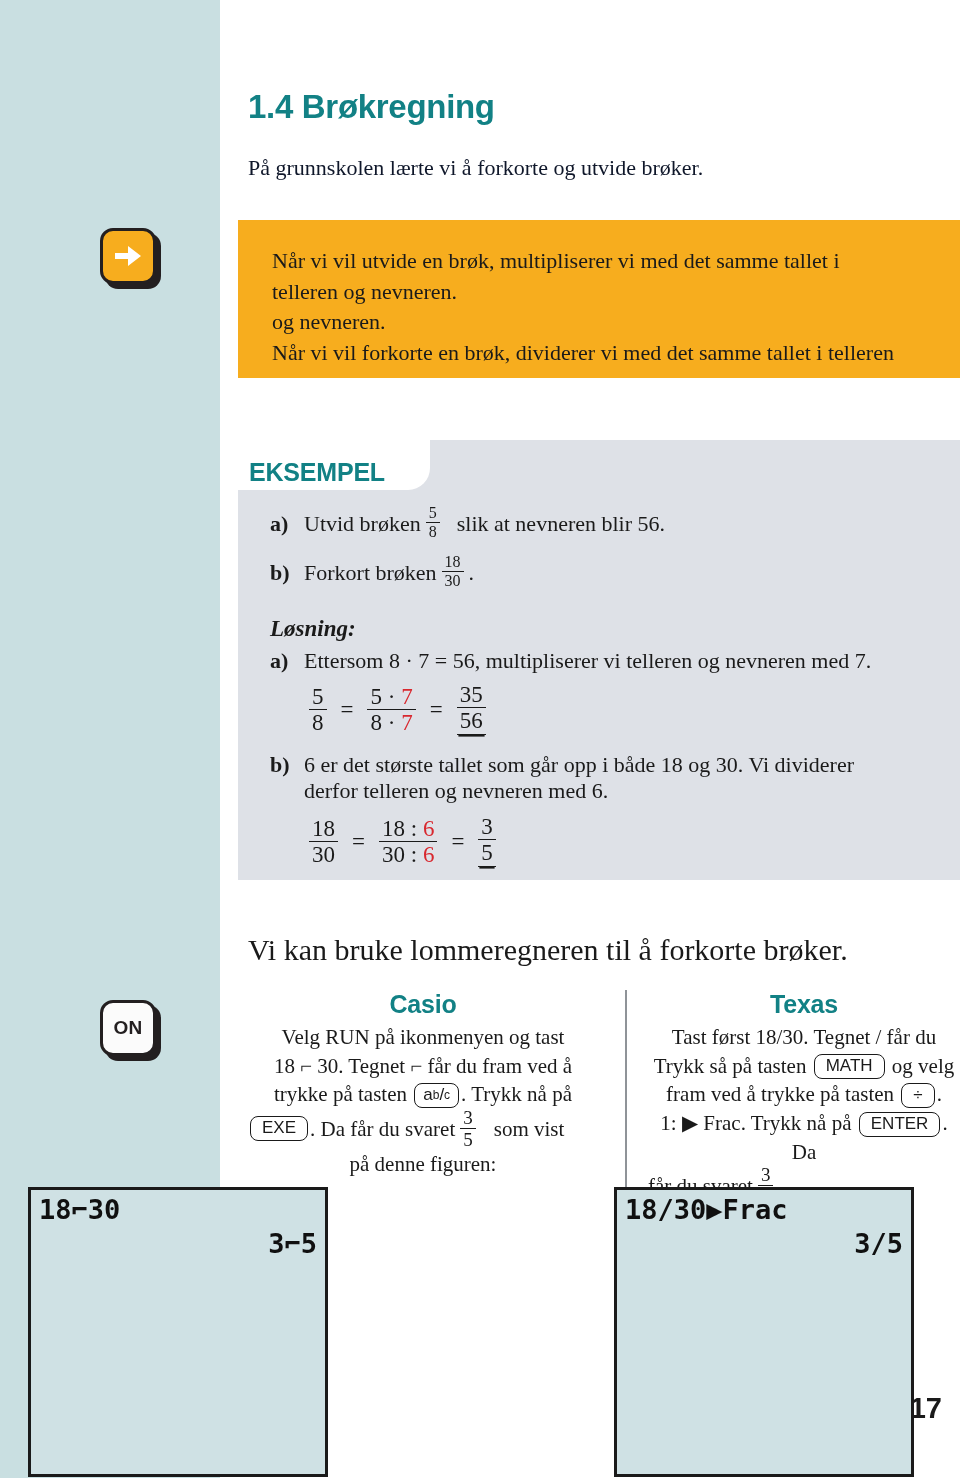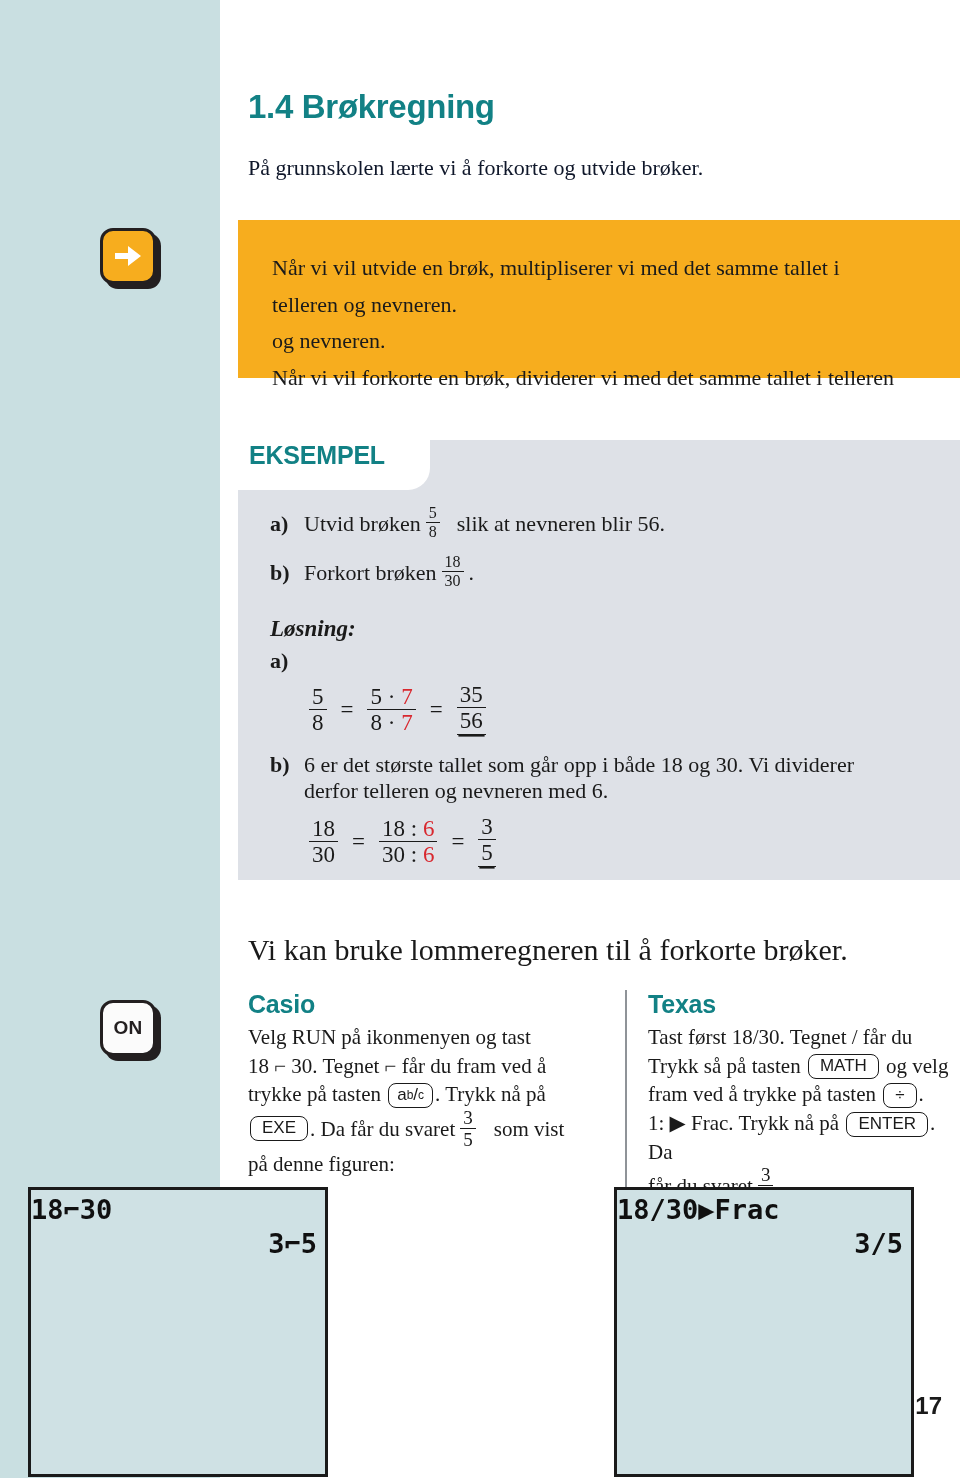--- a/index.html
+++ b/index.html
@@ -57,39 +57,39 @@
   }
 
   
   #rule-box{
     position:absolute;left:18px;top:220px;width:722px;height:158px;
     background:#f7ad1e;
     box-sizing:border-box;
     padding:26px 34px 0 34px;
   }
   #rule-box p{
-    margin:8px 0 2px 0;
+    margin:1px 0 2px 0;
     font-size:22px;line-height:1.30;color:#1a1a1a;
   }
 
   
   #example-panel{
     position:absolute;left:18px;top:440px;width:722px;height:440px;
     background:#dee1e7;
   }
   #example-tab{
     position:absolute;left:0;top:0;width:192px;height:50px;
     background:#ffffff;
     border-bottom-right-radius:22px;
     display:flex;align-items:flex-start;
   }
   #example-tab-label{
     font-family:"Liberation Sans",sans-serif;
     font-weight:bold;font-size:25px;color:#128185;
-    margin-left:11px;margin-top:1px;
+    margin-left:11px;margin-top:18px;
     letter-spacing:-0.2px;
   }
 
   #example-body{
     position:absolute;left:0;top:52px;width:722px;
     font-size:22px;color:#1a1a1a;
   }
 
   .ex-row{
     display:flex;align-items:center;
@@ -138,21 +138,21 @@
   }
 
   
   #calc-cols{
     position:absolute;left:28px;top:990px;width:712px;
   }
   #col-divider{
     position:absolute;left:377px;top:0px;width:2px;height:318px;
     background:#8f9398;
   }
-  .calc-col{position:absolute;top:0;}
+  .calc-col{position:absolute;top:0;text-align:center;}
   #casio-col{left:0;width:350px;}
   #texas-col{left:400px;width:312px;}
 
   .calc-brand{
     font-family:"Liberation Sans",sans-serif;
     font-weight:bold;font-size:25px;color:#128185;
     margin-bottom:4px;letter-spacing:-0.2px;
   }
   .calc-text{
     font-size:21px;line-height:1.36;color:#1a1a1a;
@@ -189,28 +189,28 @@
   #texas-screen{left:614px;top:1187px;width:300px;height:290px;}
   .scr-line{
     position:absolute;
     font-family:"DejaVu Sans Mono",monospace;
     font-weight:bold;
     font-size:27px;
     color:#101010;
     letter-spacing:0px;
     white-space:pre;
   }
-  .scr-tl{left:0;top:4px;}
+  .scr-tl{left:8px;top:4px;}
   .scr-r{right:8px;top:38px;}
 
   
   #page-number{
     position:absolute;right:18px;top:1392px;
     font-family:"Liberation Sans",sans-serif;
-    font-weight:bold;font-size:24px;color:#1a1a1a;
+    font-weight:bold;font-size:29px;color:#1a1a1a;
   }
 </style>
 </head>
 <body>
 
 <div id="margin-strip"></div>
 
 <div id="arrow-key" class="margin-key">
   <svg width="30" height="26" viewBox="0 0 30 26">
     <path d="M2 10 H15 V3 L28 13 L15 23 V16 H2 Z" fill="#ffffff"></path>
@@ -263,20 +263,21 @@
           <span class="num">18</span>
           <span class="den">30</span>
         </span>
         <span>.</span>
       </div>
 
       <div style="margin-left:32px;margin-top:26px;font-weight:bold;font-style:italic;font-size:23px;">Løsning:</div>
 
       <div class="ex-row" style="margin-top:6px;">
         <span class="ex-label">a)</span>
+        <span>Ettersom  8 · 7 = 56,  multipliserer vi telleren og nevneren med 7.</span>
       </div>
 
       <div class="eq ex-indent" style="margin-top:10px;">
         <span class="frac big">
           <span class="num">5</span>
           <span class="den">8</span>
         </span>
         <span class="op">=</span>
         <span class="frac big">
           <span class="num"><span>5 ·</span> <span class="red">7</span></span>

